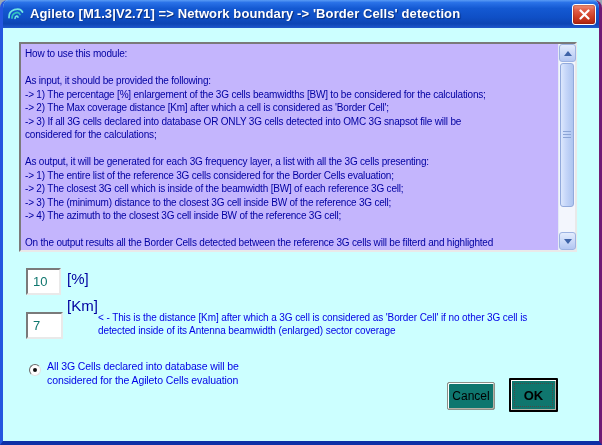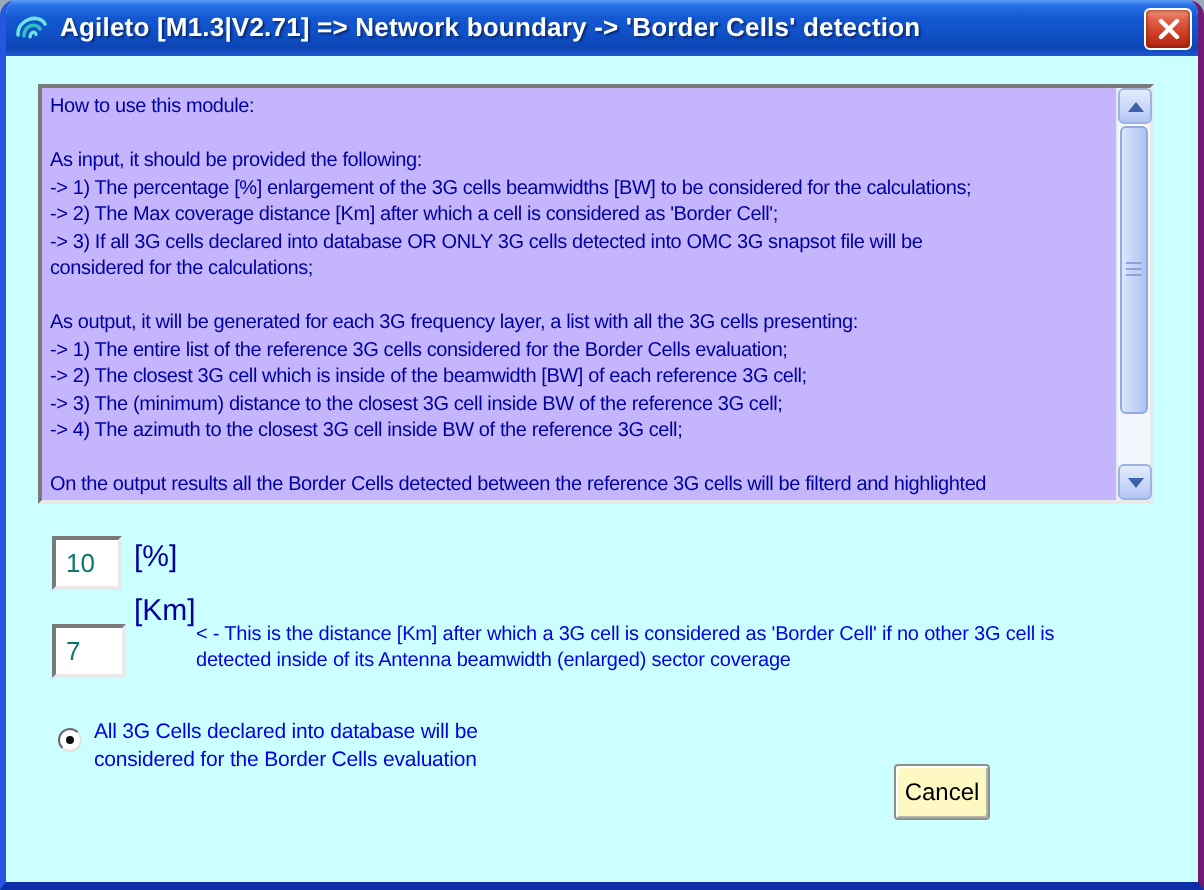--- a/index.html
+++ b/index.html
@@ -86,21 +86,21 @@
     border:1px solid; border-color:#6A6A6A #E2E2E2 #E2E2E2 #6A6A6A;
     display:flex; align-items:center; justify-content:center;
   }
   .radio-dot { width:4px; height:4px; border-radius:50%; background:#101010; }
   .radio-label { font-size:10.5px; line-height:13.5px; white-space:pre-line; letter-spacing:-0.1px; }
   .text-blue { color:#0000E6; }
   .text-green { color:#00A14C; }
   
   .btn {
     position:absolute; font-family:"Liberation Sans",sans-serif;
-    background:#fef9c3; color:#000000; cursor:pointer;
+    background:#0f766e; color:#000000; cursor:pointer;
     display:flex; align-items:center; justify-content:center;
   }
   .cancel-btn {
     left:444px; top:382px; width:48px; height:28px; font-size:12px;
     border:1px solid #8E8F88; border-radius:2px;
     box-shadow:inset 1px 1px 0 #FFFFFF, inset -1px -1px 0 #B5B1A4;
   }
   .ok-btn {
     left:506px; top:378px; width:49px; height:34px; font-size:13px; font-weight:bold;
     border:2px solid #000000; border-radius:1px;
@@ -162,21 +162,25 @@
   <input class="param-input" style="top: 312px; width: 37px;" value="7">
   <div class="param-unit" style="top:297px;">[Km]</div>
   <div class="param-desc" style="top:311px;">&lt; - This is the distance [Km] after which a 3G cell is considered as 'Border Cell' if no other 3G cell is
 detected inside of its Antenna beamwidth (enlarged) sector coverage</div>
 
   <div class="radio-row" style="top:360px;">
     <div class="radio-circle">
       <div class="radio-dot"></div>
     </div>
     <div class="radio-label text-blue">All 3G Cells declared into database will be
-considered for the Border Cells evaluation</div>
+considered for the Agileto Cells evaluation</div>
   </div>
 
 
   <div class="btn cancel-btn">
     <span>Cancel</span>
   </div>
+  <div class="btn ok-btn">
+    <div class="ok-focus"></div>
+    <span>OK</span>
+  </div>
 
 </div>
 
 </body></html>

